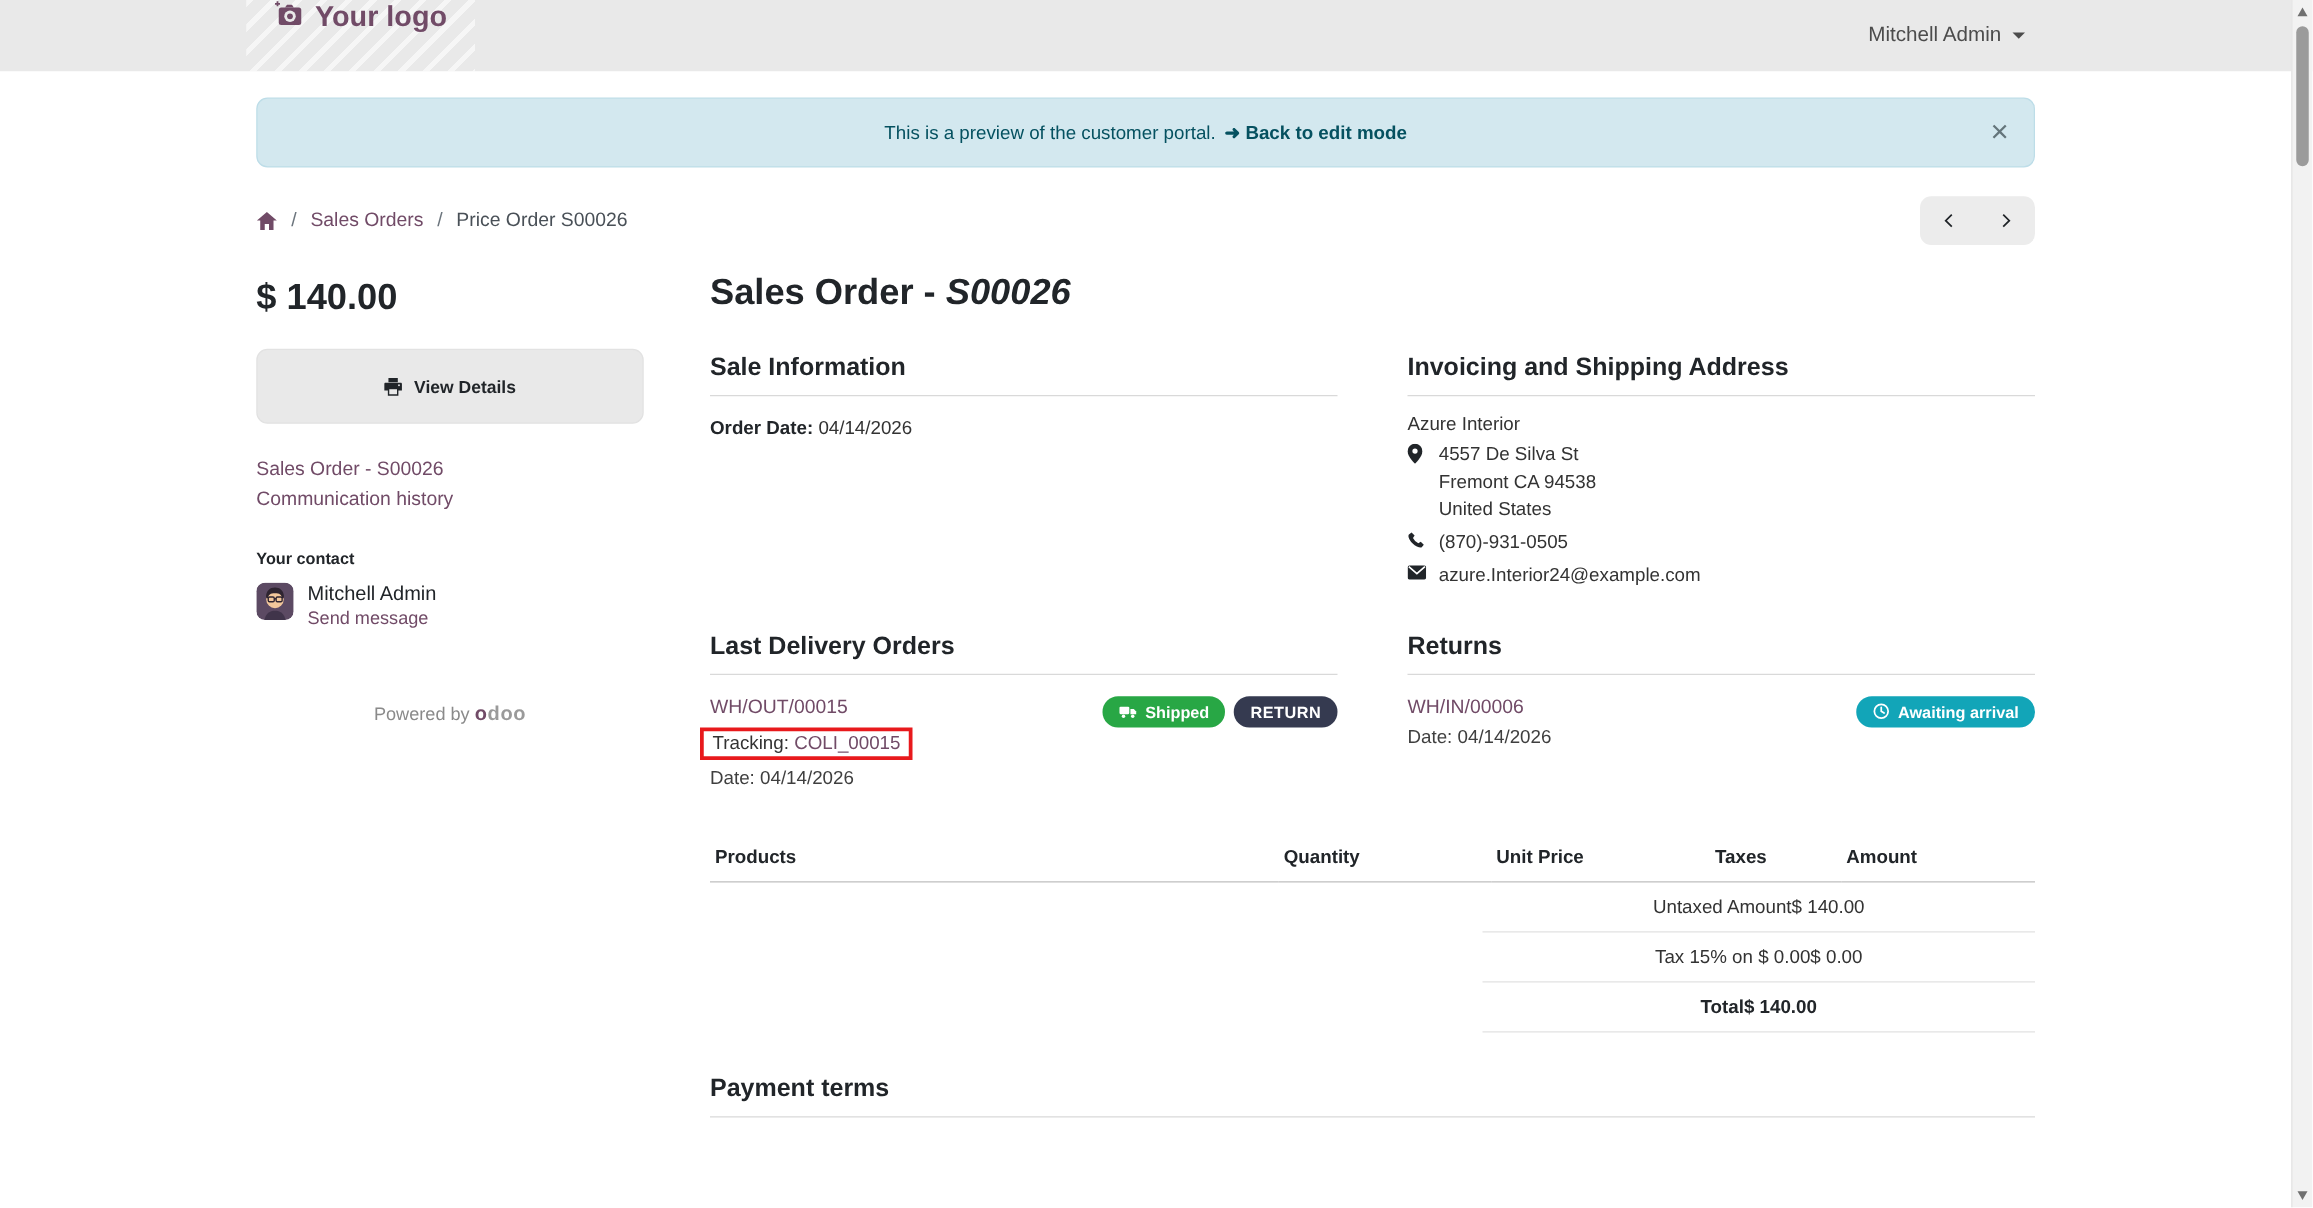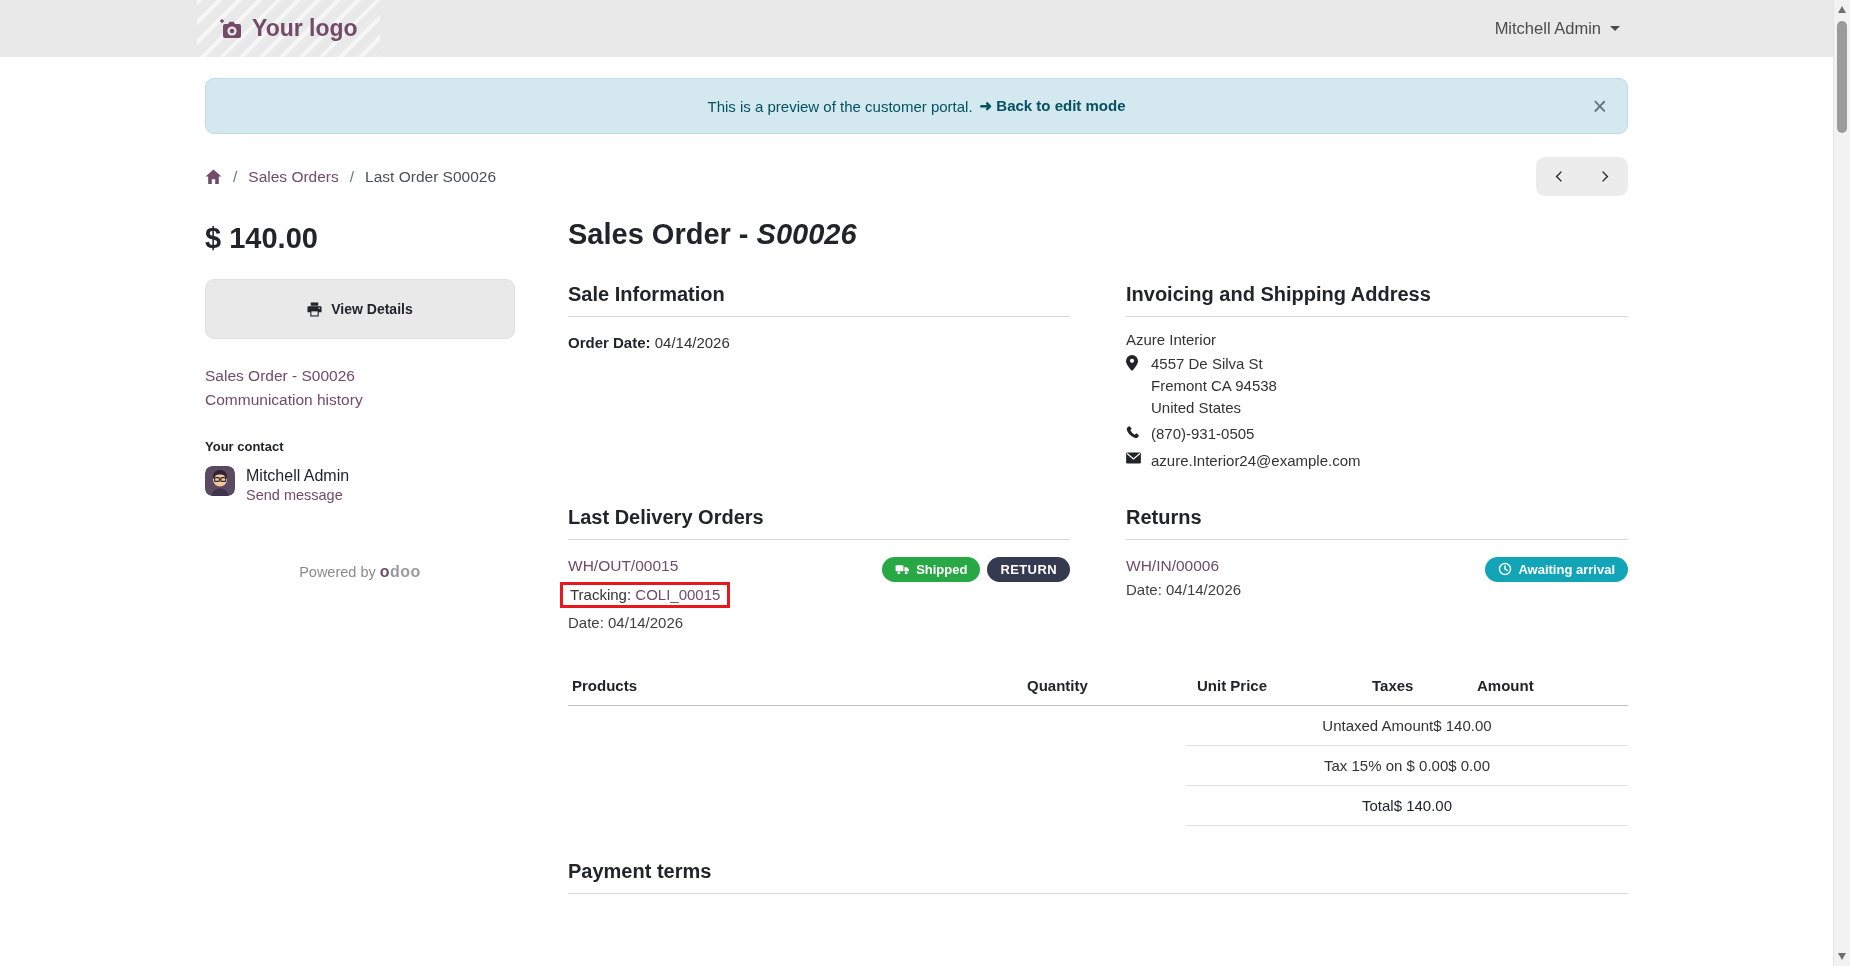--- a/index.html
+++ b/index.html
@@ -12,21 +12,21 @@
   a { text-decoration:none; }
 
   
   .top-header {
     height:57px; background:var(--headerBg);
     display:flex; align-items:center; justify-content:space-between;
     padding-right:230px;
   }
   .logo {
     margin-left:197px; height:57px; padding:0 22px;
-    display:flex; align-items:center; gap:9px;
+    display:flex; gap:9px;
     color:var(--accent); font-weight:bold; font-size:23px; cursor:pointer;
     background-image:repeating-linear-gradient(135deg, rgba(255,255,255,.6) 0 4px, transparent 4px 14px);
   }
   .user-menu { display:flex; align-items:center; gap:9px; color:#4c4c4c; font-size:16.5px; cursor:pointer; }
   .caret-down { width:0; height:0; border-left:5px solid transparent; border-right:5px solid transparent; border-top:5px solid #4c4c4c; }
 
   
   .page { padding-left:205px; width:1628px; }
 
   .banner {
@@ -114,21 +114,21 @@
     font-weight:bold; text-align:left; padding:10px 4px 11px;
     border-bottom:1px solid #bfbfbf; color:#212529;
   }
   table.products th:first-child { text-align:left; }
   table.products td { text-align:right; padding:12px 4px; border-bottom:1px solid #e2e2e2; color:#333; }
   table.products td:first-child { text-align:left; }
   .col-qty { width:170px; } .col-price { width:175px; } .col-tax { width:105px; } .col-amt { width:155px; }
 
   .totals { width:442px; margin-left:auto; font-size:15px; }
   .trow { display:flex; justify-content:center; padding:11px 4px; border-bottom:1px solid #e2e2e2; color:#333; }
-  .trow.total { font-weight:normal; color:#212529; }
+  .trow.total { font-weight:bold; color:#212529; }
 
   .payment { margin-top:34px; }
 
   
   .scrollbar {
     position:absolute; top:0; right:0; width:17px; height:966px;
     background:#f2f2f2; border-left:1px solid #e3e3e3; z-index:50;
   }
   .sb-thumb { position:absolute; top:21px; left:3px; width:10px; height:112px; background:#9b9b9b; border-radius:5px; cursor:pointer; }
   .sb-up, .sb-down { position:absolute; left:4px; width:0; height:0; border-left:4.5px solid transparent; border-right:4.5px solid transparent; cursor:pointer; }
@@ -170,21 +170,21 @@
   <div class="crumb-row">
     <nav class="breadcrumb">
       <a href="#" class="home-link">
         <svg width="17" height="16" viewBox="0 0 16 15" fill="currentColor">
           <path d="M8 0.5 L15.5 7 H13 V14 H9.6 V9.6 H6.4 V14 H3 V7 H0.5 Z"></path>
         </svg>
       </a>
       <span class="sep">/</span>
       <a href="#">Sales Orders</a>
       <span class="sep">/</span>
-      <span class="current">Last Order S00026</span>
+      <span class="current">Price Order S00026</span>
     </nav>
     <div class="pager">
       <button>
         <span>
           <svg width="12" height="13" viewBox="0 0 14 16" fill="none" stroke="currentColor" stroke-width="1.7">
               <polyline points="10,2 4,8 10,14"></polyline>
             </svg>
         </span>
       </button>
       <button>

